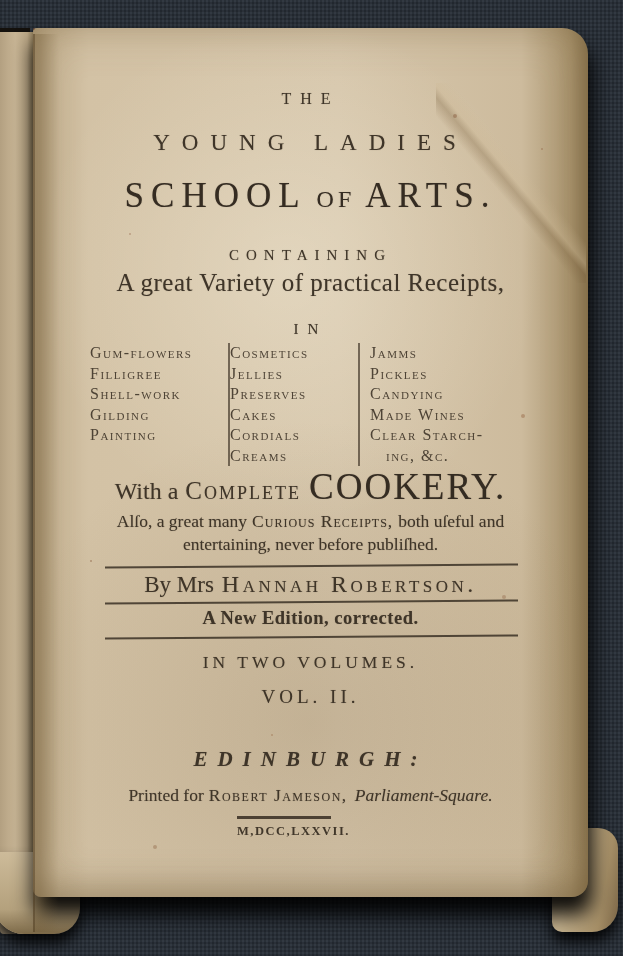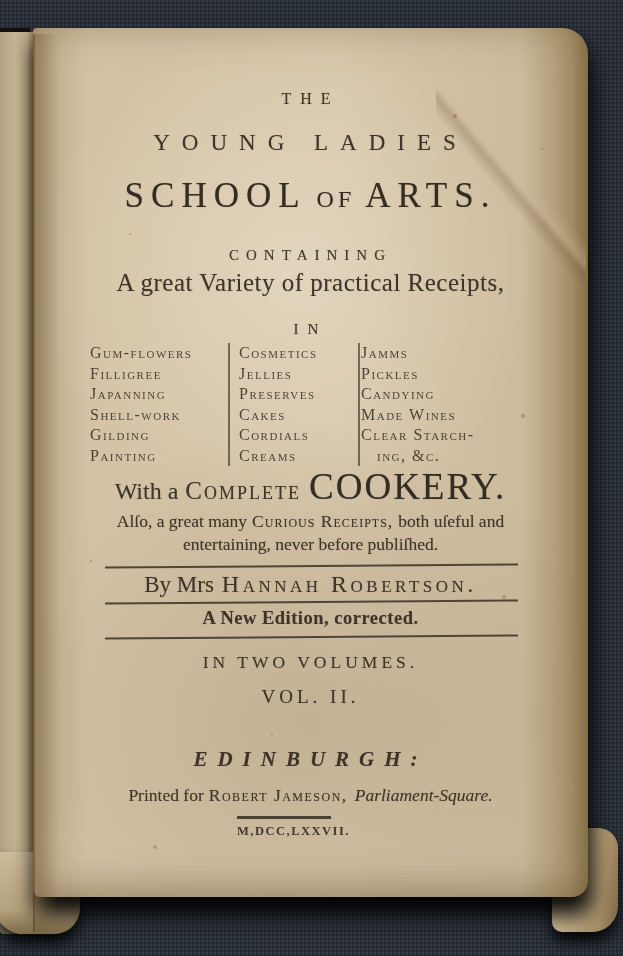--- a/index.html
+++ b/index.html
@@ -62,22 +62,22 @@
   .maintitle .of{ font-size:24px; margin:0 10px; letter-spacing:4px; }
   .containing{ top:219px; font-size:15px; letter-spacing:7px; }
   .subtitle{ top:241px; font-size:25px; letter-spacing:.5px; }
   .inlabel{ top:293px; font-size:15px; letter-spacing:9px; }
 
   .subjects{ position:absolute; left:57px; top:315px; display:flex; text-align:left; }
   .subjects ul{ list-style:none; }
   .subjects li{ font-size:16px; line-height:20.5px; font-variant:small-caps;
       letter-spacing:1.5px; color:rgba(62,52,40,.90); white-space:nowrap; }
   .c1{ width:138px; }
-  .c2{ width:130px; border-left:2px solid rgba(70,58,44,.70); padding-left:9px; }
-  .c3{ width:178px; border-left:2px solid rgba(70,58,44,.70); padding-left:1px; }
+  .c2{ width:130px; border-left:2px solid rgba(70,58,44,.70); padding-left:0; }
+  .c3{ width:178px; border-left:2px solid rgba(70,58,44,.70); padding-left:10px; }
   .c3 li:nth-child(6){ padding-left:16px; }
 
   .cookery{ top:437px; font-size:24px; }
   .cookery .cpl{ font-variant:small-caps; font-size:25px; letter-spacing:2px; margin-left:7px; }
   .cookery .cky{ font-size:37px; letter-spacing:2px; margin-left:8px; color:rgba(48,40,30,.96);margin-top:44px; }
 
   .also{ top:482px; left:42px; width:471px; font-size:17.5px; line-height:23px; white-space:normal; }
   .also .hl{ font-variant:small-caps; letter-spacing:1px; margin:0 5px; }
 
   .rule{ position:absolute; left:72px; width:413px; height:2px;
@@ -117,21 +117,20 @@
     <div class="t title">YOUNG LADIES</div>
     <div class="t maintitle"><span>SCHOOL</span><span class="of">OF</span><span>ARTS.</span></div>
     <div class="t containing">CONTAINING</div>
     <div class="t inlabel">IN</div>
     <div class="t subtitle">A great Variety of practical Receipts,</div>
 
     <div class="subjects">
       <ul class="c1">
         <li>Gum-flowers</li>
         <li>Filligree</li>
-        <li>Japanning</li>
         <li>Shell-work</li>
         <li>Gilding</li>
         <li>Painting</li>
       </ul>
       <ul class="c2">
         <li>Cosmetics</li>
         <li>Jellies</li>
         <li>Preserves</li>
         <li>Cakes</li>
         <li>Cordials</li>

